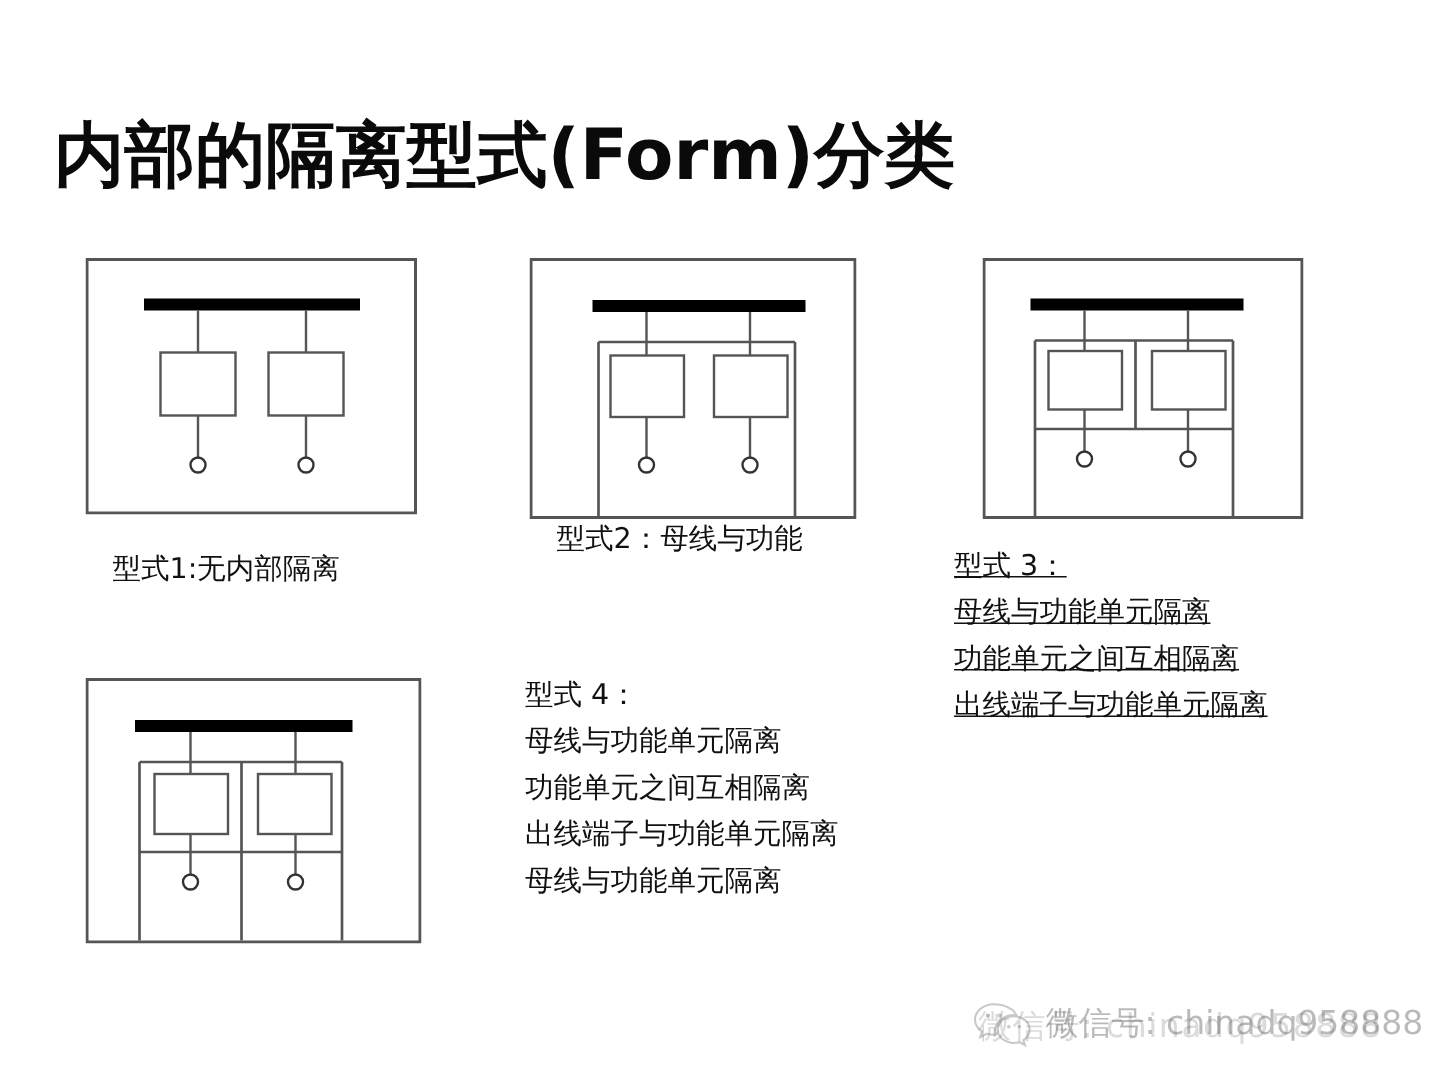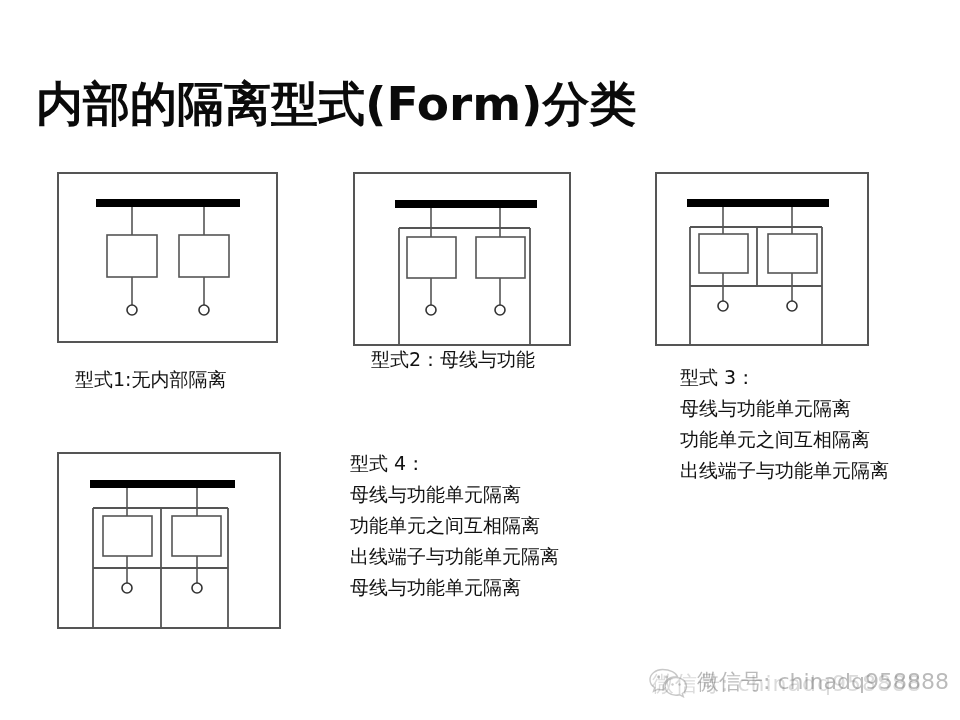--- a/index.html
+++ b/index.html
@@ -182,21 +182,21 @@
   </div>
 
   <div class="caption" style="left:63px; top:364px;">
     <span class="line">型式1:无内部隔离</span>
   </div>
 
   <div class="caption indent-second" style="left:359px; top:344px;">
     <span class="line">型式2：母线与功能</span>
   </div>
 
-  <div class="caption" style="left:668px; top:362px;">
+  <div class="caption" style="left:624px; top:362px;text-decoration:underline;">
     <span class="line">型式 3：</span>
     <span class="line">母线与功能单元隔离</span>
     <span class="line">功能单元之间互相隔离</span>
     <span class="line">出线端子与功能单元隔离</span>
   </div>
 
   <div class="caption" style="left:338px; top:448px;">
     <span class="line">型式 4：</span>
     <span class="line">母线与功能单元隔离</span>
     <span class="line">功能单元之间互相隔离</span>

